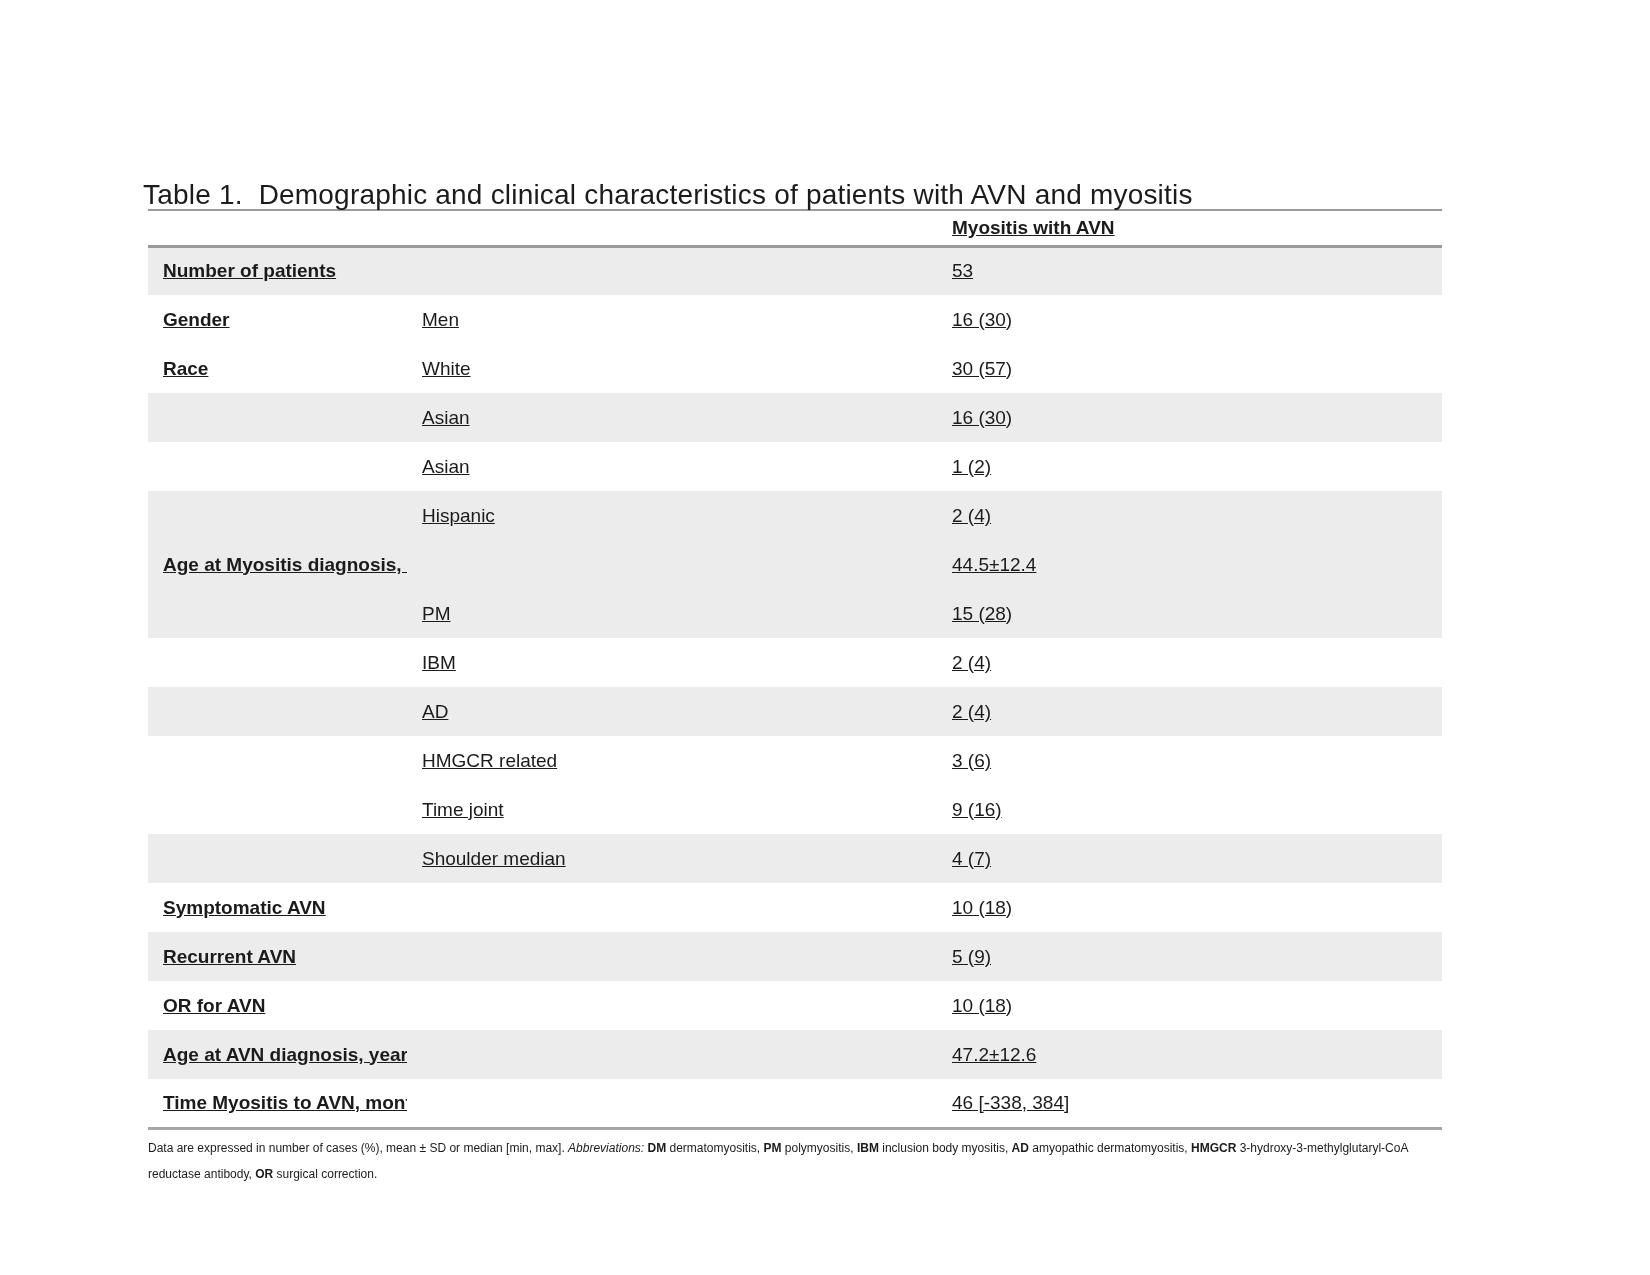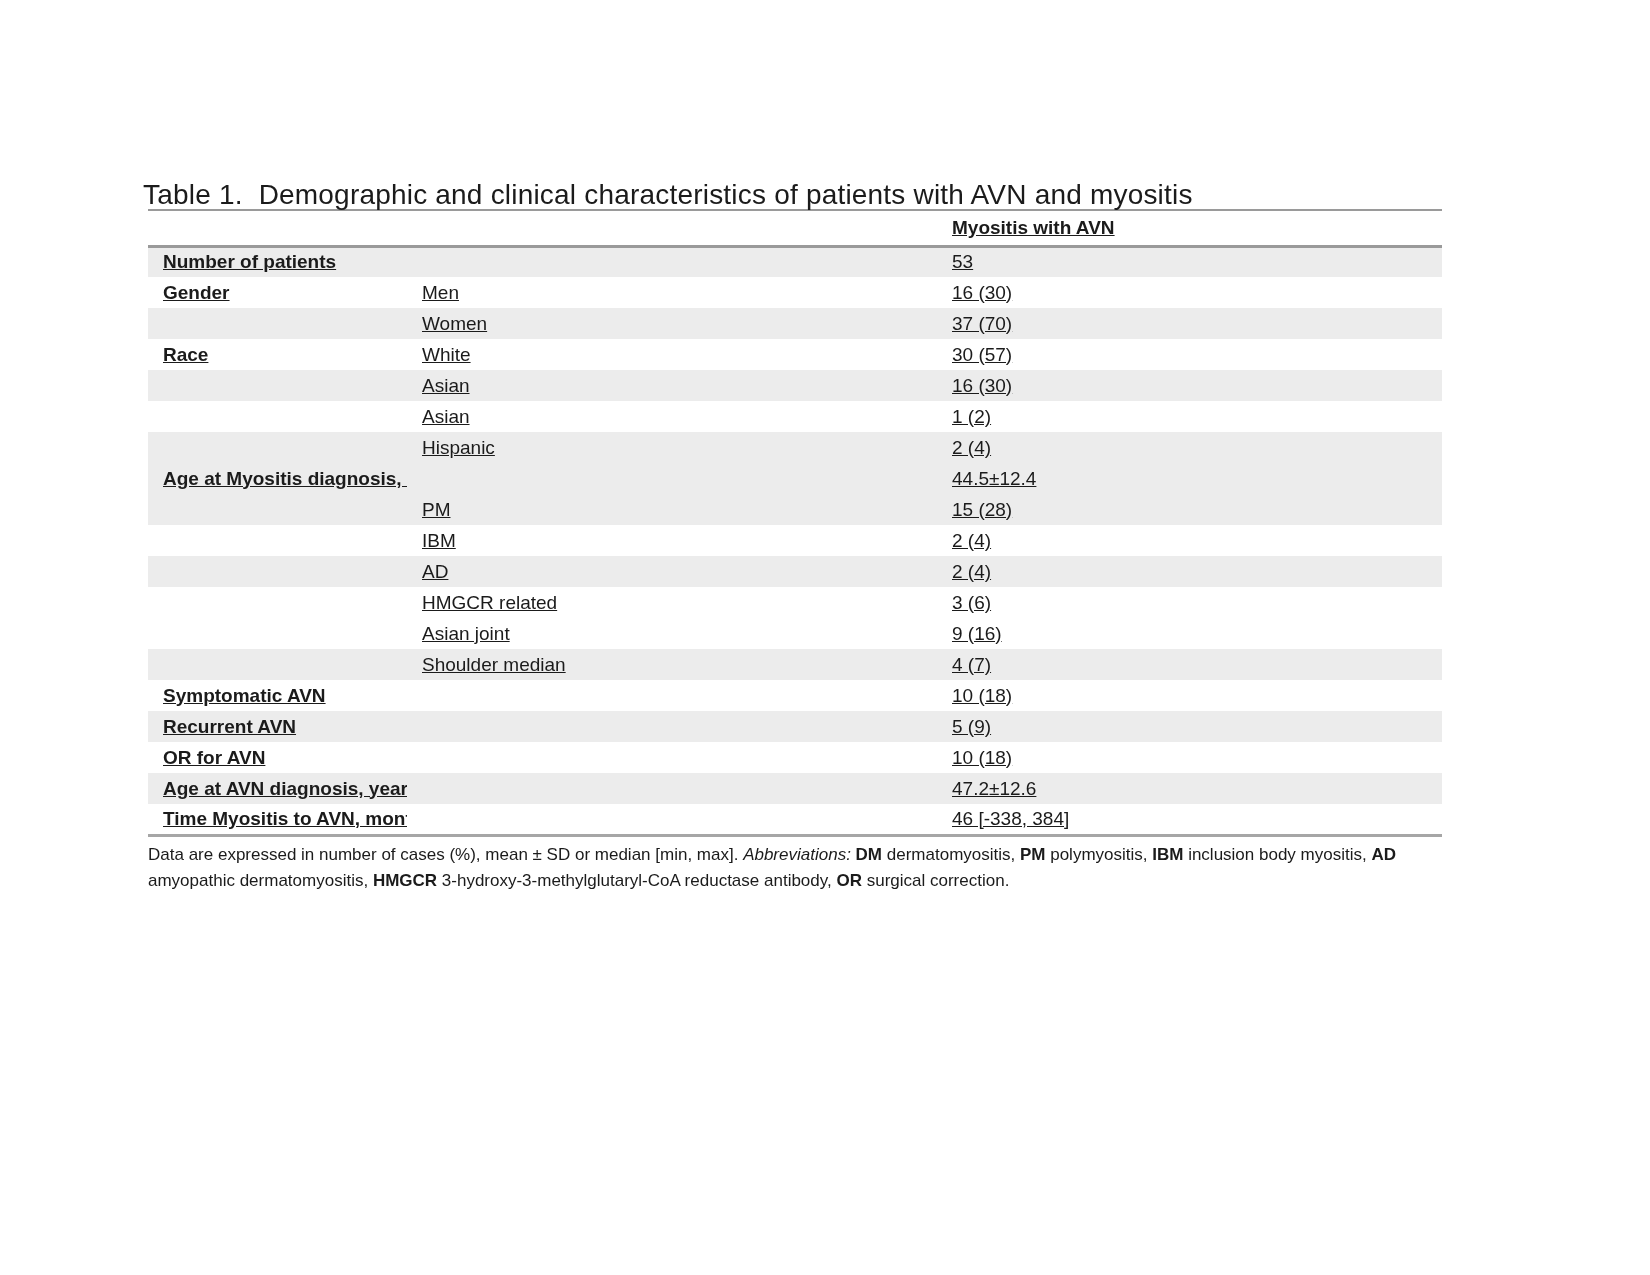--- a/index.html
+++ b/index.html
@@ -42,26 +42,26 @@
     vertical-align: middle;
     overflow: hidden;
     white-space: nowrap;
   }
   col.c1 { width: 259px; }
   col.c2 { width: 530px; }
   col.c3 { width: 505px; }
   thead tr { height: 36px; }
   thead td { border-bottom: 3px solid #9a9a9a; }
   .colhead { font-weight: 700; }
-  tbody tr { height: 31px; }
+  tbody tr { height: 49px; }
   tbody tr.shaded { background: #ececec; }
   td.rowhead { font-weight: 700; }
   .footnote {
     margin: 5px 0 0 0;
-    font-size: 17px;
+    font-size: 12px;
     line-height: 26px;
     color: #1b1b1b;
     width: 1294px;
   }
   .footnote .seg-bold { font-weight: 700; }
   .footnote .seg-italic { font-style: italic; }
 </style>
 </head>
 <body>
 
@@ -85,25 +85,20 @@
     <tbody>
         <tr class="shaded">
           <td class="rowhead">Number of patients</td>
           <td></td>
           <td>53</td>
         </tr>
         <tr class="plain">
           <td class="rowhead">Gender</td>
           <td>Men</td>
           <td>16 (30)</td>
-        </tr>
-        <tr class="shaded">
-          <td class="rowhead"></td>
-          <td>Women</td>
-          <td>37 (70)</td>
         </tr>
         <tr class="plain">
           <td class="rowhead">Race</td>
           <td>White</td>
           <td>30 (57)</td>
         </tr>
         <tr class="shaded">
           <td class="rowhead"></td>
           <td>Asian</td>
           <td>16 (30)</td>
@@ -138,21 +133,21 @@
           <td>AD</td>
           <td>2 (4)</td>
         </tr>
         <tr class="plain">
           <td class="rowhead"></td>
           <td>HMGCR related</td>
           <td>3 (6)</td>
         </tr>
         <tr class="plain">
           <td class="rowhead"></td>
-          <td>Asian joint</td>
+          <td>Time joint</td>
           <td>9 (16)</td>
         </tr>
         <tr class="shaded">
           <td class="rowhead"></td>
           <td>Shoulder median</td>
           <td>4 (7)</td>
         </tr>
         <tr class="plain">
           <td class="rowhead">Symptomatic AVN</td>
           <td></td>

